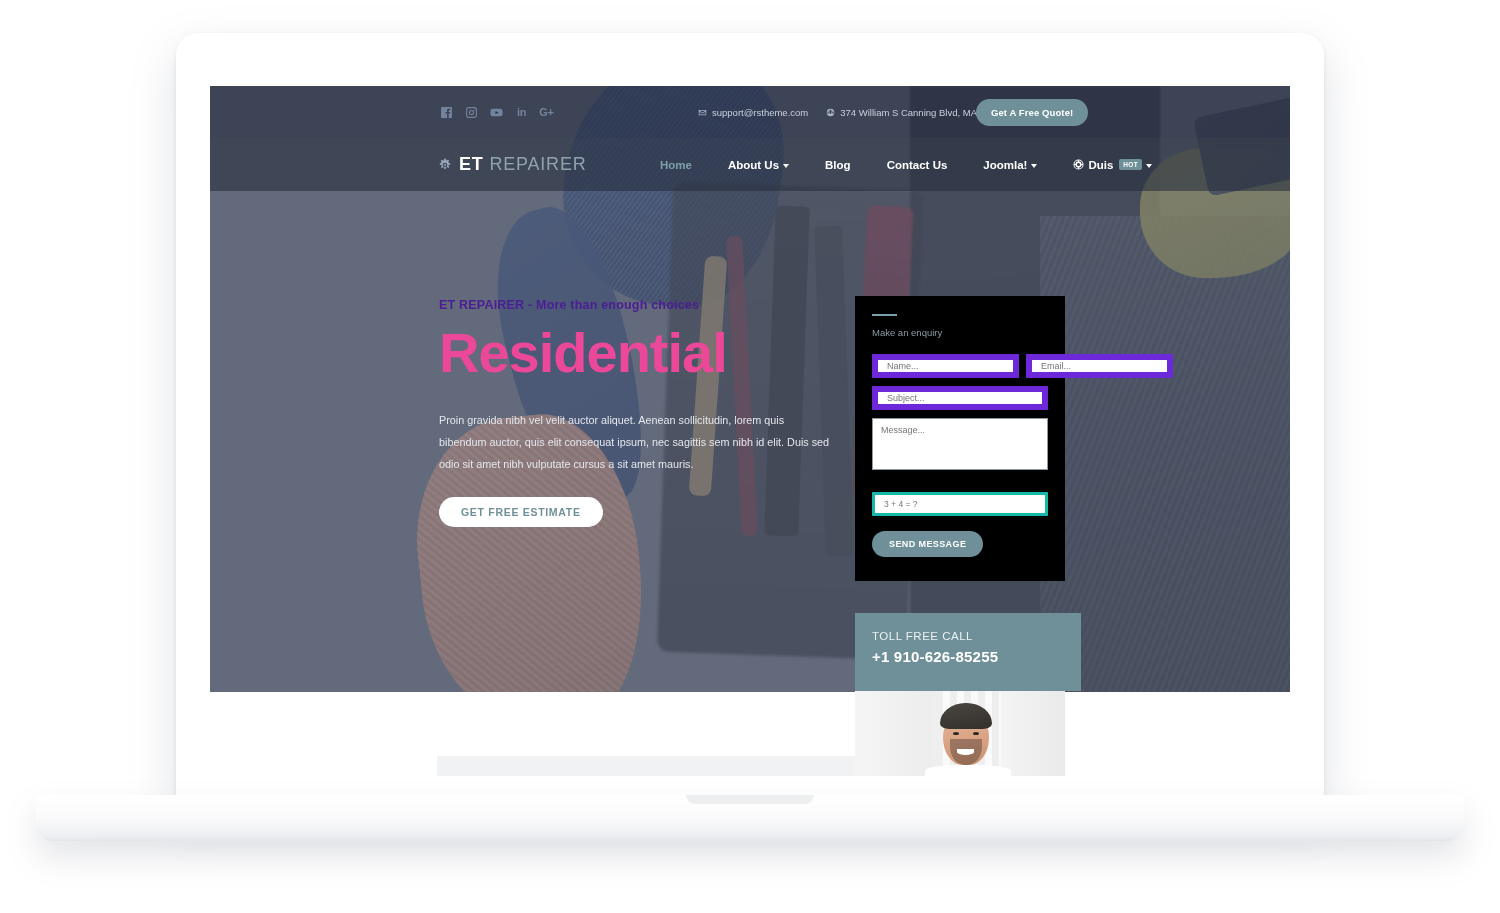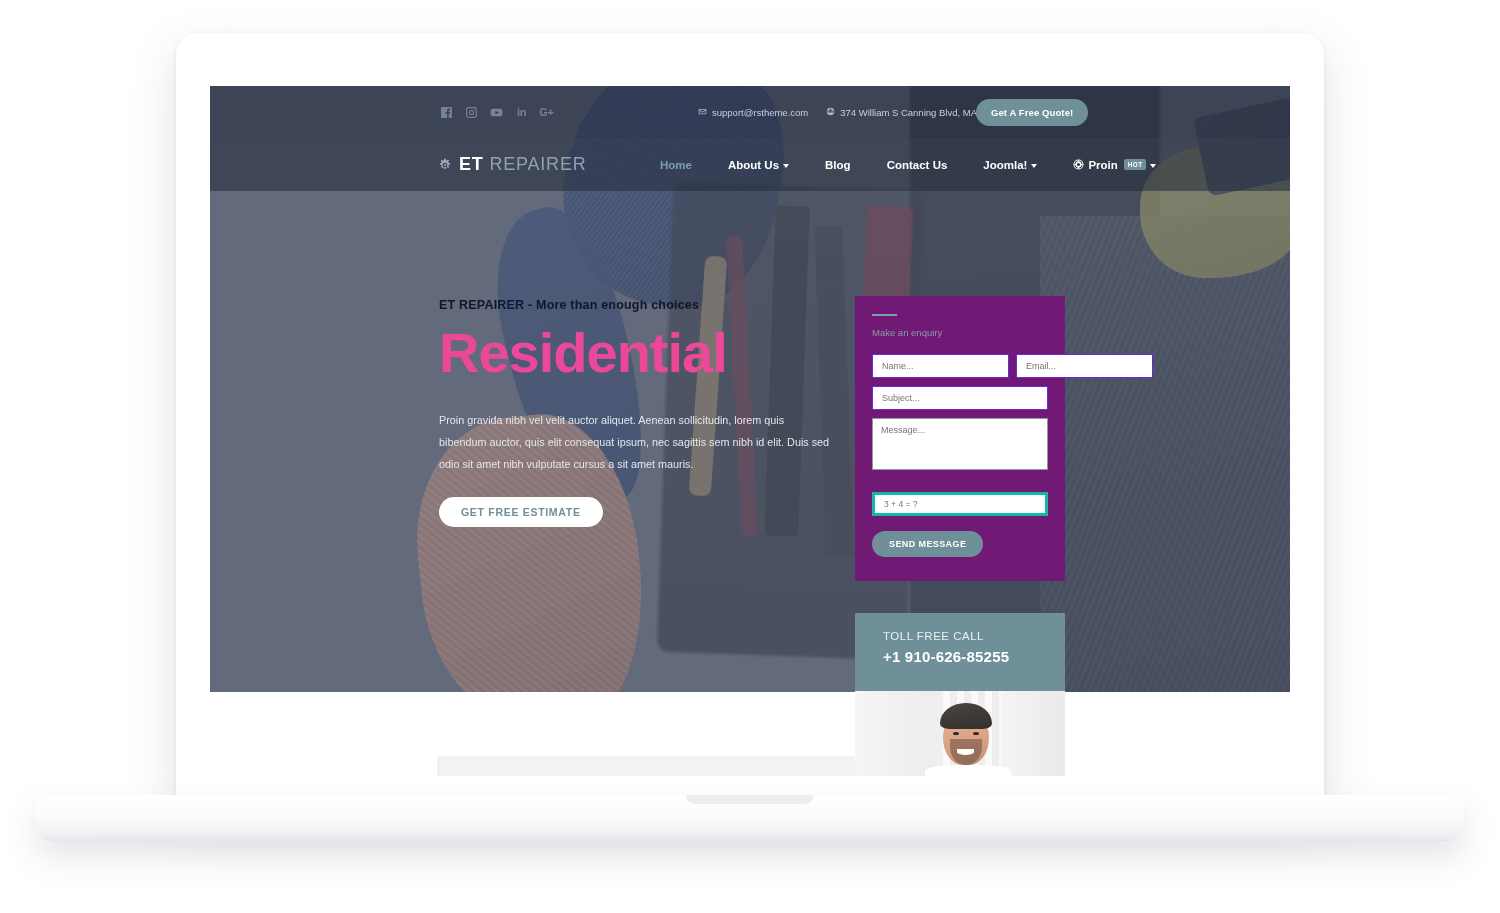--- a/index.html
+++ b/index.html
@@ -103,21 +103,21 @@
   
   .topbar{
     position:absolute; left:0; top:0; width:1080px; height:52px;
     background:rgba(24,30,50,.50); display:flex; align-items:center;
   }
   .socials{ position:absolute; left:230px; display:flex; gap:12px; align-items:center; }
   .soc{ width:13px;height:13px; color:#74839c; display:flex;align-items:center;justify-content:center; cursor:pointer;}
   .soc svg{ width:13px;height:13px; fill:#74839c; }
   .soc-txt{ font-size:11px; font-weight:bold; color:#74839c; letter-spacing:-.3px; }
   .topinfo{ position:absolute; left:488px; display:flex; align-items:center; gap:18px; }
-  .ti{ display:flex; align-items:flex-start; gap:5px; font-size:9.5px; color:#c9d0dc; white-space:nowrap;}
+  .ti{ display:flex; align-items:center; gap:5px; font-size:9.5px; color:#c9d0dc; white-space:nowrap;}
   .ti svg{ width:9px;height:9px; fill:#aab4c4; }
   .quote-btn{
     position:absolute; left:766px; height:27px; padding:0 15px;
     background:#6f9099; border-radius:14px; color:#ffffff;
     font-size:9.5px; font-weight:bold; display:flex; align-items:center;
     letter-spacing:.1px; cursor:pointer;
   }
 
   
   .navbar{
@@ -140,44 +140,44 @@
   .mega-icon{ width:11px;height:11px; }
   .mega-icon svg{ width:11px;height:11px; fill:#ffffff; }
   .hot-badge{
     background:#6f9099; color:#ffffff; font-size:6.5px; font-weight:bold;
     padding:2px 4px; border-radius:2px; letter-spacing:.3px; margin-left:2px;
   }
 
   
   .hero-text{ position:absolute; left:229px; top:212px; width:400px; }
   .hero-sub{
-    font-size:12.5px; font-weight:bold; color:#0f172a; letter-spacing:.2px; margin-bottom:14px;
+    font-size:12.5px; font-weight:bold; color:#4c1d95; letter-spacing:.2px; margin-bottom:14px;
   }
   .hero-title{
     font-size:56px; line-height:.98; font-weight:bold; color:#ec4899; letter-spacing:-1px;
     margin-bottom:28px;
   }
   .hero-para{
     font-size:10.8px; line-height:2.05; color:#e3e7ec; width:392px; margin-bottom:22px;
   }
   .estimate-btn{
     display:inline-flex; align-items:center; justify-content:center;
     height:30px; padding:0 22px; background:#ffffff; border-radius:16px;
     color:#6f9099; font-size:10.5px; font-weight:bold; letter-spacing:.7px; cursor:pointer;
   }
 
   
   .enquiry{
-    position:absolute; left:645px; top:210px; width:210px; background:#701a75; padding:18px 17px 24px;
+    position:absolute; left:645px; top:210px; width:210px; background:#000000; padding:18px 17px 24px;
   }
   .dash{ width:25px; height:2px; background:#7ba0ab; margin-bottom:11px; }
   .enq-title{ font-size:9.5px; color:#8b9aa4; margin-bottom:16px; }
   .frow{ display:flex; gap:7px; margin-bottom:8px; }
   .fin{
-    flex:1; height:24px; border:1px solid #6d28d9; background:#ffffff;
+    flex:1; height:24px; border:6px solid #6d28d9; background:#ffffff;
     font-size:9px; color:#9aa4ac; padding:0 9px; font-family:"Liberation Sans", sans-serif;
     display:flex; align-items:center;
   }
   .fin-full{ width:100%; }
   .ftx{
     width:100%; height:52px; border:1px solid #8e9aa2; background:#ffffff;
     font-size:9px; color:#6c757d; padding:6px 8px; font-family:"Liberation Sans", sans-serif;
     resize:none; margin-bottom:18px; line-height:1.2;
   }
   .fcap{
@@ -185,22 +185,22 @@
     font-size:8.5px; color:#9aa4ac; padding:0 9px; display:flex; align-items:center; margin-bottom:15px;
   }
   .send-btn{
     display:inline-flex; align-items:center; justify-content:center;
     height:26px; padding:0 17px; background:#6f9099; border-radius:14px;
     color:#ffffff; font-size:9px; font-weight:bold; letter-spacing:.4px; cursor:pointer;
   }
 
   
   .toll{
-    position:absolute; left:645px; top:527px; width:210px; height:78px;
-    background:#6f9099; padding:17px 28px 0;
+    position:absolute; left:645px; top:527px; width:226px; height:78px;
+    background:#6f9099; padding:17px 17px 0;
   }
   .toll-label{ font-size:11.5px; color:#eaf1f2; letter-spacing:.5px; margin-bottom:6px; }
   .toll-num{ font-size:15px; font-weight:bold; color:#ffffff; letter-spacing:.2px; }
 
   
   .below{ position:absolute; left:0; top:606px; width:1080px; height:84px; background:#ffffff; }
   .grey-box{ position:absolute; left:227px; top:670px; width:620px; height:20px; background:#f1f2f4; }
   .portrait{
     position:absolute; left:645px; top:605px; width:210px; height:85px; overflow:hidden;
     background:linear-gradient(180deg,#f3f3f3 0%,#eceded 100%);
@@ -322,21 +322,21 @@
           <div class="nav-item">
             <span>Joomla!</span>
             <span class="caret"></span>
           </div>
           <div class="nav-item">
             <span class="mega-icon">
               <svg viewBox="0 0 24 24">
                   <path d="M12 1a11 11 0 1 0 0 22 11 11 0 0 0 0-22zm1 2.06A9 9 0 0 1 20.94 11H18.9A7 7 0 0 0 13 5.1V3.06zm-2 0V5.1A7 7 0 0 0 5.1 11H3.06A9 9 0 0 1 11 3.06zM12 8.5A3.5 3.5 0 1 1 8.5 12 3.5 3.5 0 0 1 12 8.5zM3.06 13H5.1A7 7 0 0 0 11 18.9v2.04A9 9 0 0 1 3.06 13zm15.84 0h2.04A9 9 0 0 1 13 20.94V18.9a7 7 0 0 0 5.9-5.9z"></path>
                 </svg>
             </span>
-            <span>Proin</span>
+            <span>Duis</span>
             <span class="hot-badge">HOT</span>
             <span class="caret"></span>
           </div>
         </div>
       </div>
 
       <div class="hero-text">
         <div class="hero-sub">ET REPAIRER - More than enough choices</div>
         <div class="hero-title">
           <div>Residential</div>

